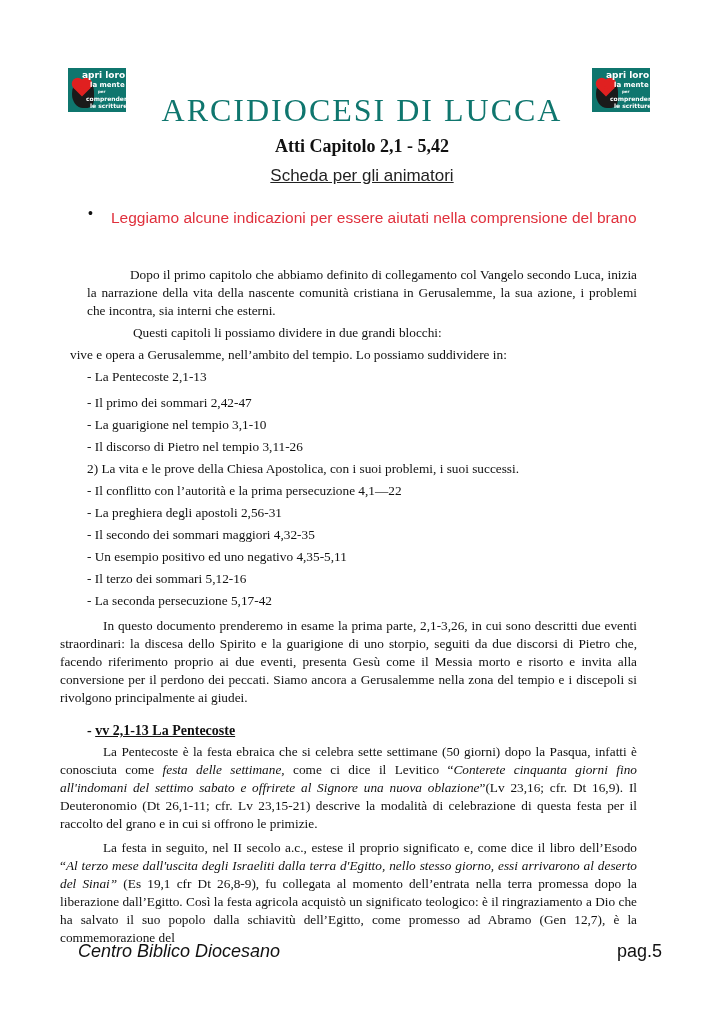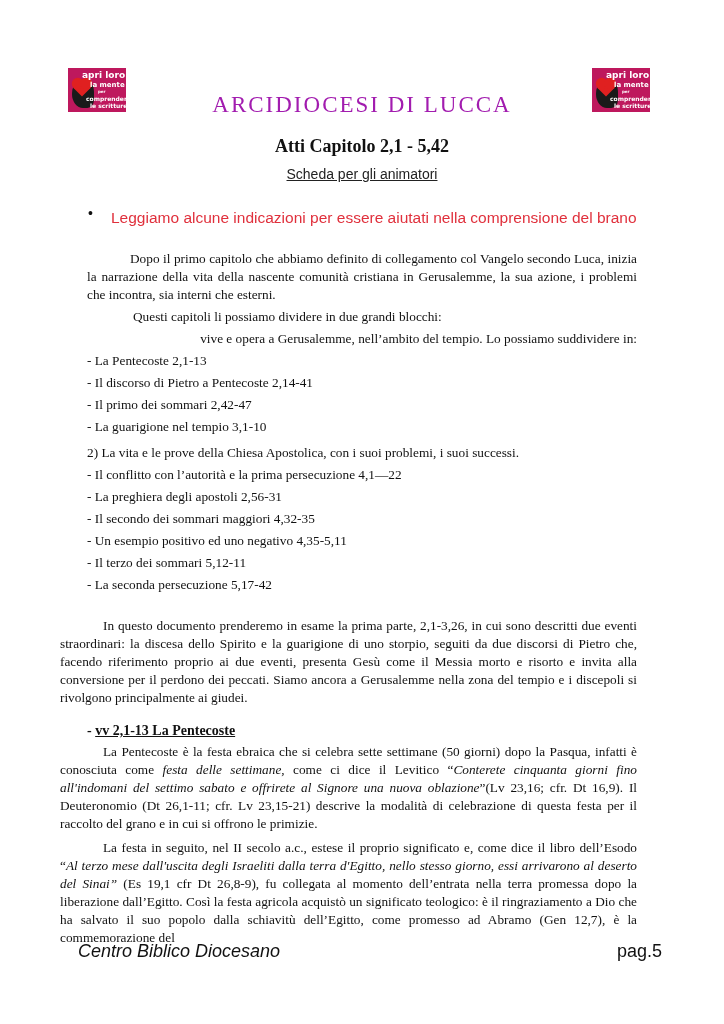--- a/index.html
+++ b/index.html
@@ -1,34 +1,34 @@
 <!DOCTYPE html>
 <html><head>
   <meta charset="utf-8">
   <style>
     html, body { margin:0; padding:0; background:#ffffff; }
     body { width:724px; height:1024px; position:relative; overflow:hidden; color:#111; }
-    .logo { position:absolute; top:68px; width:58px; height:44px; background:#be185d; overflow:hidden; }
+    .logo { position:absolute; top:68px; width:58px; height:44px; background:#0f766e; overflow:hidden; }
     .logo .head { position:absolute; left:4px; top:12px; width:22px; height:28px; background:#1a1a1a; border-radius:50% 40% 30% 50%; }
     .logo .heart { position:absolute; left:8px; top:14px; width:12px; height:12px; background:#e02020; transform:rotate(45deg); }
     .logo .heart:before, .logo .heart:after { content:""; position:absolute; width:12px; height:12px; background:#e02020; border-radius:50%; }
     .logo .heart:before { left:-6px; top:0; }
     .logo .heart:after { left:0; top:-6px; }
     .logo .t { position:absolute; color:#fff; font-family:"DejaVu Sans", sans-serif; font-weight:bold; white-space:nowrap; line-height:1; }
     .logo .t1 { left:14px; top:3px; font-size:9px; }
     .logo .t2 { left:22px; top:14px; font-size:7px; }
     .logo .t3 { left:30px; top:22px; font-size:4px; }
     .logo .t4 { left:18px; top:28px; font-size:6px; }
     .logo .t5 { left:22px; top:35px; font-size:6px; }
     #logo-left { left:68px; }
     #logo-right { left:592px; }
 
-    .title { position:absolute; top:92px; left:0; width:724px; text-align:center; font-family:"Liberation Serif", serif; font-size:23px; letter-spacing:2px; color:#a21caf; }
+    .title { position:absolute; top:92px; left:0; width:724px; text-align:center; font-family:"Liberation Serif", serif; font-size:32px; letter-spacing:2px; color:#0f766e; }
     .subtitle { position:absolute; top:136px; left:0; width:724px; text-align:center; font-family:Liberation Serif, serif; font-weight:bold; font-size:18px; color:#111; }
-    .subtitle2 { position:absolute; top:166px; left:0; width:724px; text-align:center; font-family:"Liberation Sans", sans-serif; font-size:14px; color:#222; }
+    .subtitle2 { position:absolute; top:166px; left:0; width:724px; text-align:center; font-family:"Liberation Sans", sans-serif; font-size:17px; color:#222; }
     .subtitle2 span { text-decoration:underline; }
 
     .bullet-line { position:absolute; top:209px; left:88px; font-family:"Liberation Sans", sans-serif; font-size:15.5px; color:#e0303c; }
     .bullet-line .dot { position:absolute; left:0; top:-4px; color:#111; font-size:14px; }
     .bullet-line .txt { position:absolute; left:23px; top:0; white-space:nowrap; }
 
     .body { position:absolute; left:87px; width:550px; font-family:"Liberation Serif", serif; font-size:13.3px; line-height:18px; color:#111; }
     .para { text-align:justify; margin:0; }
     .para.indent { text-indent:43px; }
     .line { margin:0; white-space:nowrap; }
@@ -66,47 +66,47 @@
 
 <div class="title">ARCIDIOCESI DI LUCCA</div>
 <div class="subtitle">Atti Capitolo 2,1 - 5,42</div>
 <div class="subtitle2"><span>Scheda per gli animatori</span></div>
 
 <div class="bullet-line">
   <span class="dot">•</span>
   <span class="txt">Leggiamo alcune indicazioni per essere aiutati nella comprensione del brano</span>
 </div>
 
-<div class="body" style="top:250px;">
+<div class="body" style="top:266px;">
   <p class="para indent">Dopo il primo capitolo che abbiamo definito di collegamento col Vangelo secondo Luca, inizia la narrazione della vita della nascente comunità cristiana in Gerusalemme, la sua azione, i problemi che incontra, sia interni che esterni.</p>
   <div class="gap4"></div>
   <p class="line" style="padding-left:0;margin-left:46px;">Questi capitoli li possiamo dividere in due grandi blocchi:</p>
   <div class="gap4"></div>
-  <p class="line" style="margin-left:-17px;text-align:right;">vive e opera a Gerusalemme, nell’ambito del tempio. Lo possiamo suddividere in:</p>
+  <p class="line" style="margin-left:-17px;">vive e opera a Gerusalemme, nell’ambito del tempio. Lo possiamo suddividere in:</p>
   <div class="gap4"></div>
   <p class="line">-  La Pentecoste 2,1-13</p>
   <div class="gap4"></div>
-  <p class="line">-  Il discorso di Pietro a Pentecoste 2,14-41</p>
   <div class="gap4"></div>
   <p class="line">-  Il primo dei sommari 2,42-47</p>
   <div class="gap4"></div>
   <p class="line">-  La guarigione nel tempio 3,1-10</p>
   <div class="gap4"></div>
+  <p class="line">-  Il discorso di Pietro nel tempio 3,11-26</p>
   <div class="gap4"></div>
   <p class="line">2)  La vita e le prove della Chiesa Apostolica, con i suoi problemi, i suoi successi.</p>
   <div class="gap4"></div>
   <p class="line">-  Il conflitto con l’autorità e la prima persecuzione  4,1—22</p>
   <div class="gap4"></div>
   <p class="line">-  La preghiera degli apostoli 2,56-31</p>
   <div class="gap4"></div>
   <p class="line">-  Il secondo dei sommari maggiori 4,32-35</p>
   <div class="gap4"></div>
   <p class="line">-  Un esempio positivo ed uno negativo  4,35-5,11</p>
   <div class="gap4"></div>
-  <p class="line">-  Il terzo dei sommari 5,12-11</p>
+  <p class="line">-  Il terzo dei sommari 5,12-16</p>
   <div class="gap4"></div>
   <p class="line">-  La seconda persecuzione 5,17-42</p>
 </div>
 
 <div class="body" style="top:617px; left:87px; width:550px;">
   <p class="para indent" style="margin-left:-27px; width:577px;">In questo documento prenderemo in esame la prima parte, 2,1-3,26, in cui sono descritti due eventi straordinari: la discesa dello Spirito e la guarigione di uno storpio, seguiti da due discorsi di Pietro che, facendo riferimento proprio ai due eventi, presenta Gesù come il Messia morto e risorto e invita alla conversione per il perdono dei peccati. Siamo ancora a Gerusalemme nella zona del tempio e i discepoli si rivolgono principalmente ai giudei.</p>
 </div>
 
 <div class="body" style="top:722px; left:87px;">
   <div class="sec-head"><span>- </span><span class="u">vv 2,1-13 La Pentecoste</span></div>

